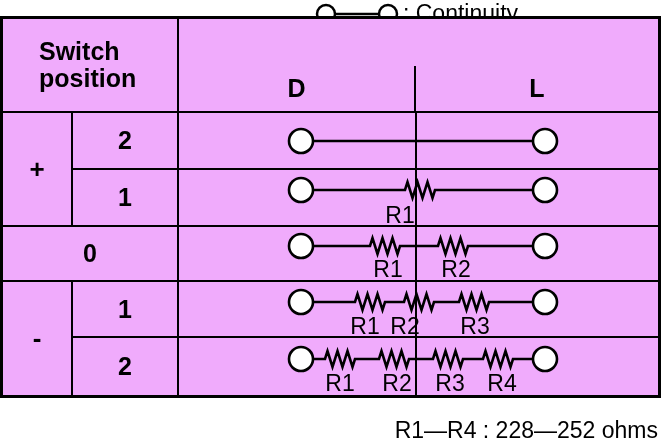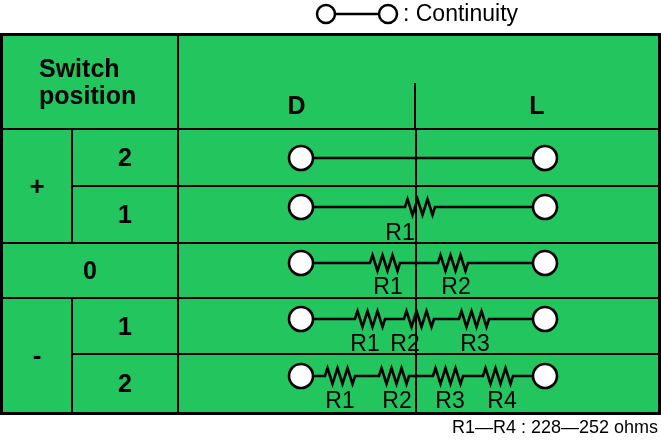--- a/index.html
+++ b/index.html
@@ -10,26 +10,26 @@
   
   .legend{
     position:absolute;left:0;top:0;width:661px;height:33px;
     display:flex;align-items:center;gap:26px;padding-left:172px;box-sizing:border-box;flex-direction:column;
   }
   .legend-item{display:flex;align-items:center;gap:4px;}
   .legend-item svg{display:block;}
   .legend-label{font-size:23px;font-weight:400;white-space:nowrap;}
   
   .tbl{
-    position:absolute;left:0;top:33px;width:661px;height:382px;
+    position:absolute;left:0;top:16px;width:661px;height:382px;
     border:3px solid #000;box-sizing:border-box;
     display:grid;
     grid-template-columns:70px 106px 237px 242px;
     grid-template-rows:47px 47px 57px 57px 55px 56px 57px;
-    background:#22c55e;
+    background:#f0abfc;
   }
   .cell{display:flex;align-items:center;justify-content:center;box-sizing:border-box;position:relative;}
   .bR{border-right:2px solid #000;}
   .bB{border-bottom:2px solid #000;}
   .hdr{font-weight:700;font-size:25px;}
   .num{font-weight:700;font-size:25px;}
   .sign{font-weight:700;font-size:26px;}
   .c-switch{grid-column:1/3;grid-row:1/3;justify-content:flex-start;}
   .c-switch .wrap{margin-left:36px;width:130px;line-height:1.08;}
   .c-terminal{grid-column:3/5;grid-row:1;}
@@ -44,21 +44,21 @@
   .c-m2{grid-column:2;grid-row:7;}
   .c-cir{grid-column:3/5;padding:0;align-items:flex-start;justify-content:flex-start;}
   .c-cir5{grid-row:3;}.c-cir4{grid-row:4;}.c-cir3{grid-row:5;}.c-cir2{grid-row:6;}.c-cir1{grid-row:7;}
   
   .c-cir::before{
     content:"";position:absolute;left:236px;top:0;bottom:0;width:2px;background:#000;
   }
   .c-cir svg{position:relative;overflow:visible;display:block;}
   
   .footnote{
-    position:absolute;top:417px;right:3px;font-size:18px;font-weight:400;white-space:nowrap;
+    position:absolute;top:417px;right:3px;font-size:23px;font-weight:400;white-space:nowrap;
   }
 </style>
 </head>
 <body>
 
 <div class="page">
 
   <div class="legend">
     <div class="legend-item">
       <svg width="84" height="26" viewBox="0 0 84 26">

